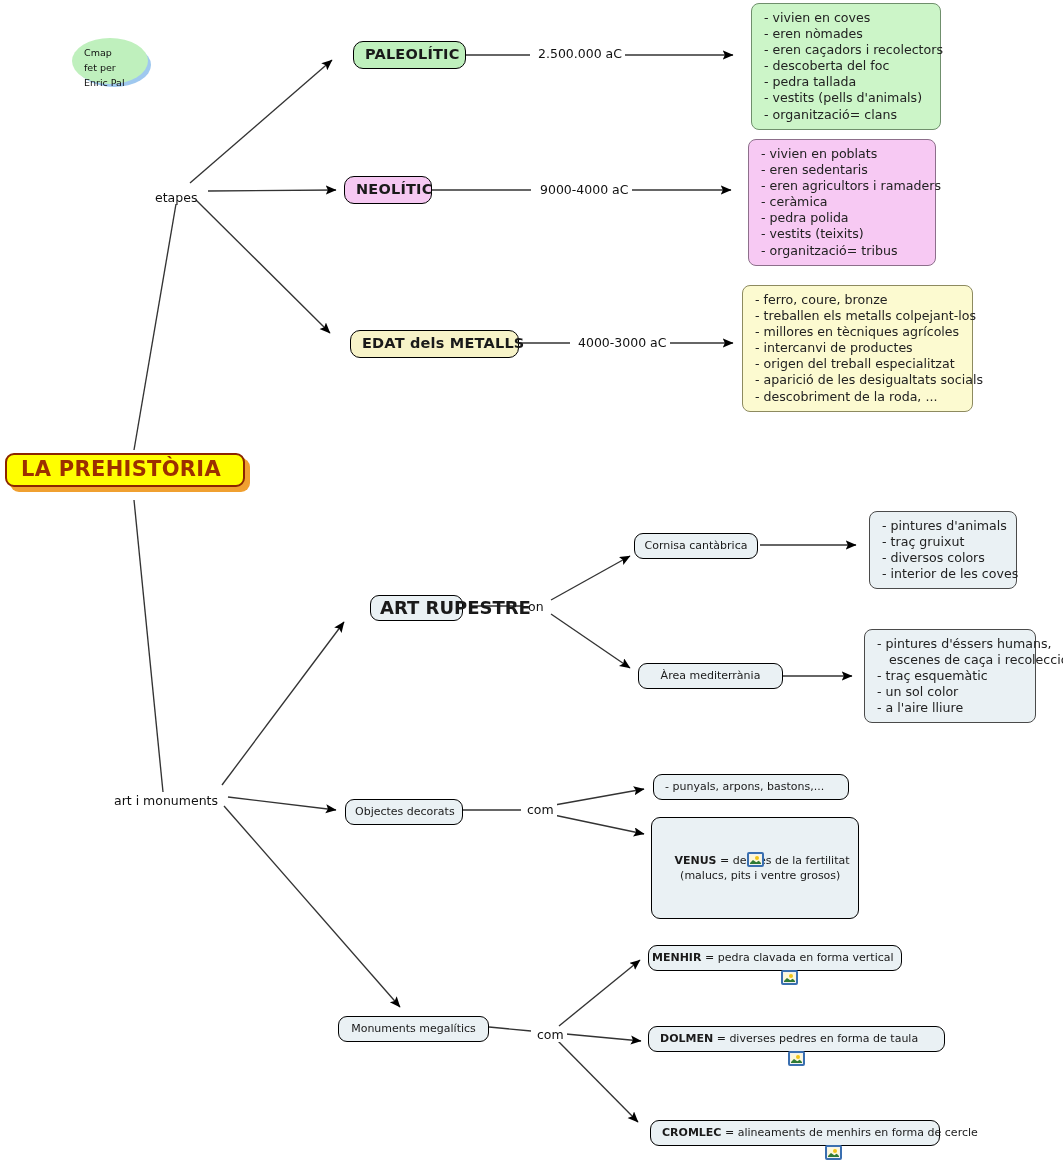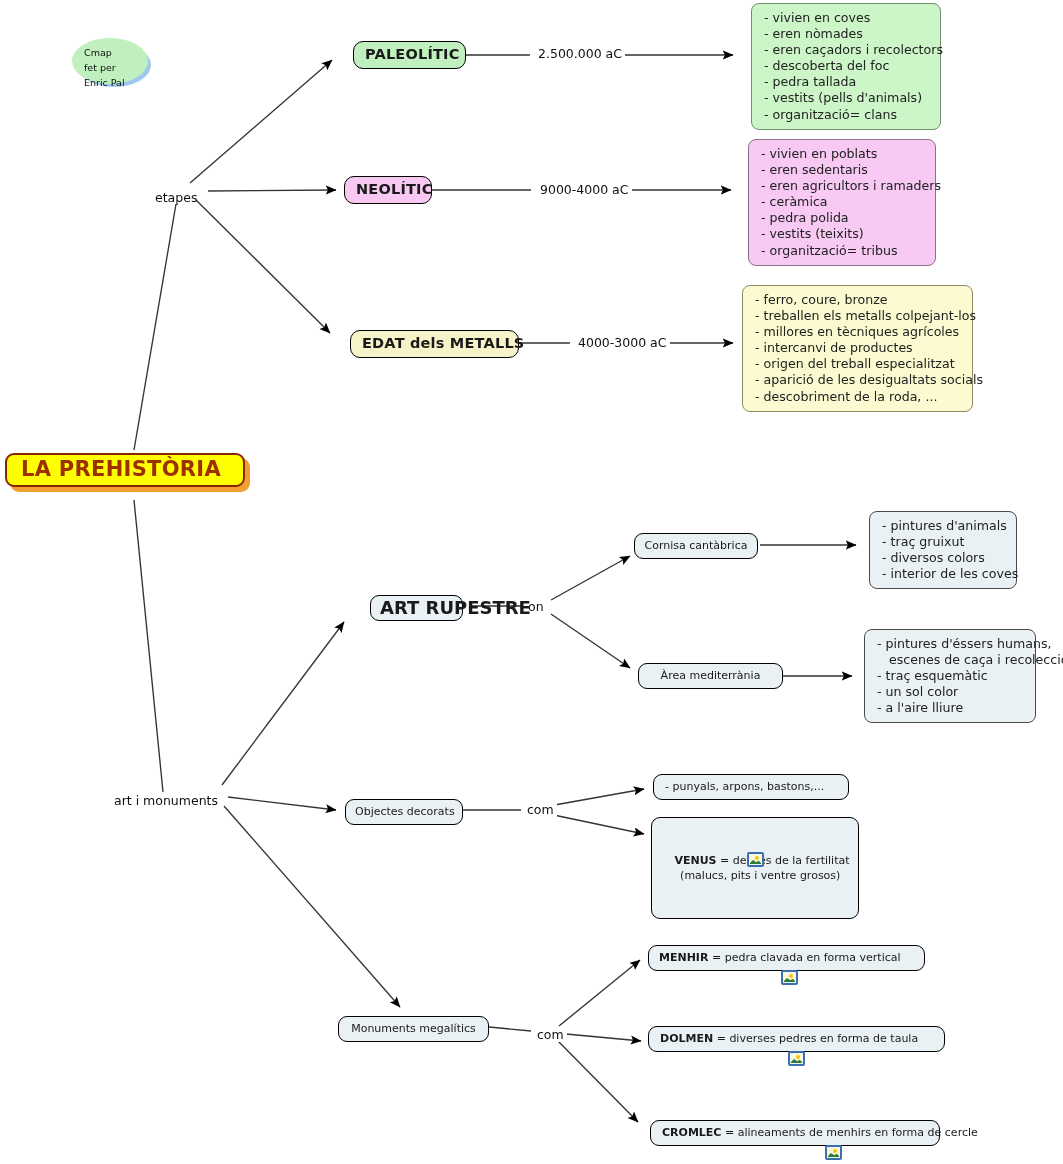--- a/index.html
+++ b/index.html
@@ -290,21 +290,21 @@
   <div class="node multi" style="left:651px; top:817px; width:208px; text-align:center; white-space:pre; padding:19px 8px;">
     <span class="b">VENUS</span><span> = deeses de la fertilitat
    (malucs, pits i ventre grosos)</span>
   </div>
   <div class="pic-badge" style="left:747px; top:852px;">
     <div class="thumb"></div>
   </div>
 
   <div class="node center" style="left:338px; top:1016px; width:151px;">Monuments megalítics</div>
 
-  <div class="node" style="left:648px; top:945px; width:277px; padding-left:10px;">
+  <div class="node" style="left:648px; top:945px; width:254px; padding-left:3px;">
     <span class="b">MENHIR</span><span> = pedra clavada en forma vertical</span>
   </div>
   <div class="pic-badge" style="left:781px; top:970px;">
     <div class="thumb"></div>
   </div>
 
   <div class="node" style="left:648px; top:1026px; width:297px; padding-left:11px;">
     <span class="b">DOLMEN</span><span> = diverses pedres en forma de taula</span>
   </div>
   <div class="pic-badge" style="left:788px; top:1051px;">

